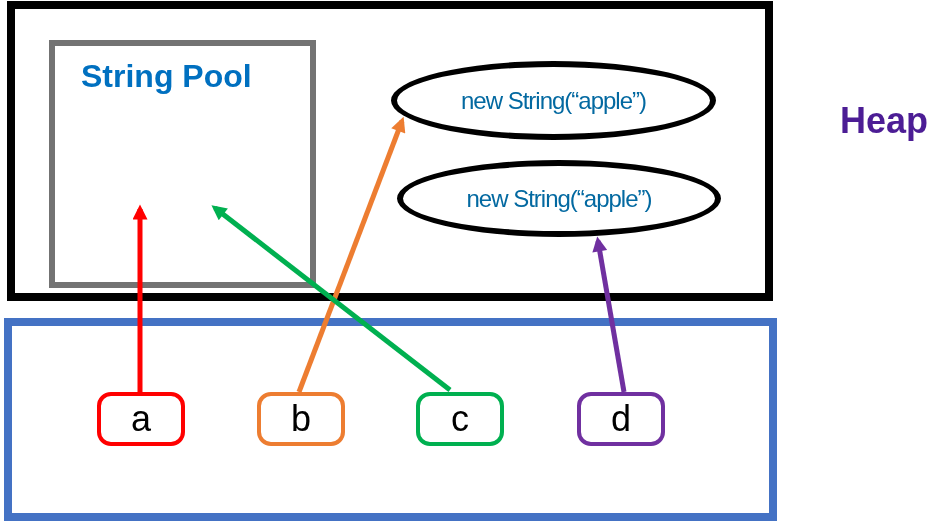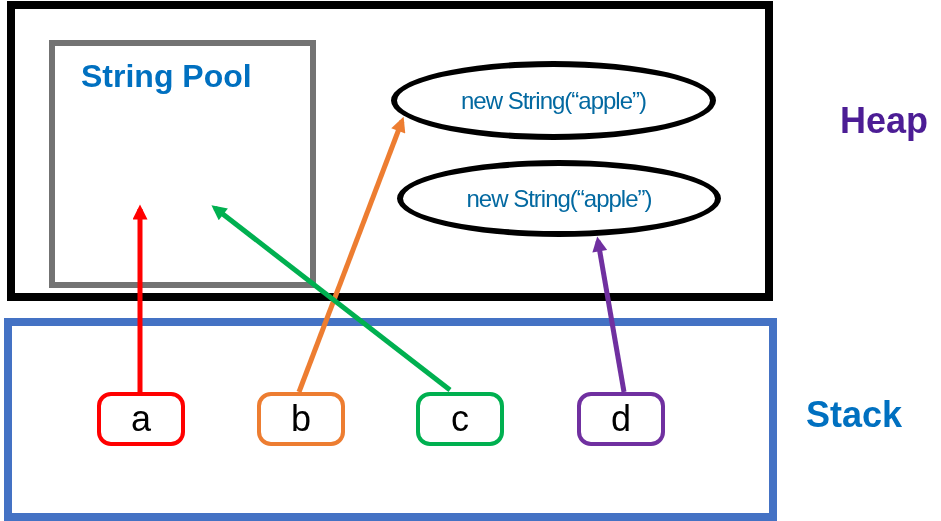--- a/index.html
+++ b/index.html
@@ -75,21 +75,20 @@
   </div>
   <div class="var-box var-c" style="border-color: rgb(0, 176, 80);">
     <span>c</span>
   </div>
   <div class="var-box var-d" style="border-color: rgb(112, 48, 160);">
     <span>d</span>
   </div>
 
   <div class="side-label heap-label">Heap</div>
 
-  <div class="side-label stack-label">Stack</div>
 
   <svg id="arrows" viewBox="0 0 941 521" xmlns="http://www.w3.org/2000/svg">
       <defs>
         <marker id="ah0" viewBox="0 0 10 10" refX="7" refY="5" markerWidth="3.6" markerHeight="3" orient="auto">
           <path d="M0,0 L10,5 L0,10 Z" fill="#FF0000"></path>
         </marker>
         <marker id="ah1" viewBox="0 0 10 10" refX="7" refY="5" markerWidth="3.6" markerHeight="3" orient="auto">
           <path d="M0,0 L10,5 L0,10 Z" fill="#ED7D31"></path>
         </marker>
         <marker id="ah2" viewBox="0 0 10 10" refX="7" refY="5" markerWidth="3.6" markerHeight="3" orient="auto">

